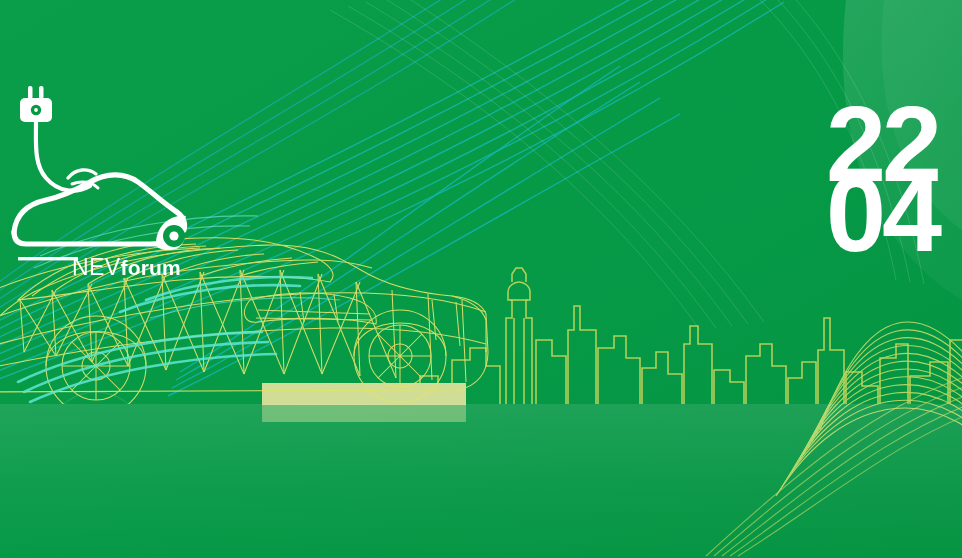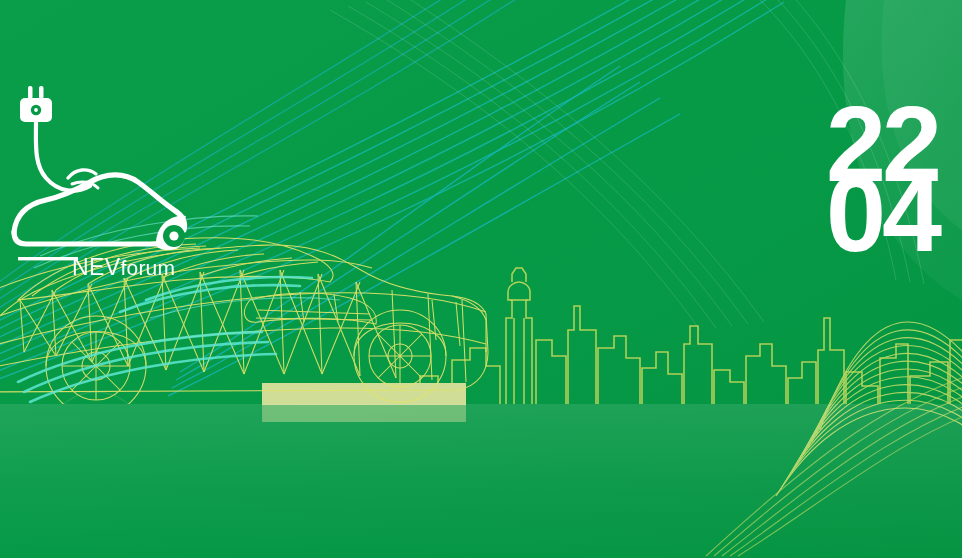--- a/index.html
+++ b/index.html
@@ -367,21 +367,21 @@
       <path d="M8,160 C8,168 12,172 20,172 L150,172" fill="none" stroke="#ffffff" stroke-width="5.2" stroke-linecap="round"></path>
 
       <path d="M150,172 C150,154 164,142 180,144 C178,150 176,156 178,162
                C180,170 174,178 164,178 C156,178 150,176 150,172 Z" fill="#ffffff"></path>
       <circle cx="168" cy="164" r="11" fill="#069a47"></circle>
       <circle cx="168" cy="164" r="4.6" fill="#ffffff"></circle>
 
       <rect x="12" y="185" width="60" height="3.4" fill="#ffffff"></rect>
     </svg>
     <div class="logo-word">
-      <span style="font-size:23px;font-weight:normal;letter-spacing:.4px;">NEV</span><span style="font-size:21px;font-weight:400;">forum</span>
+      <span style="font-size:23px;font-weight:normal;letter-spacing:.4px;">NEV</span><span style="font-size:21px;font-weight:700;">forum</span>
     </div>
   </div>
 
 
   <div id="yearmark">
     <span class="y-cell" style="left:40px;  top:-14px;">2</span>
     <span class="y-cell" style="left:-16px; top:56px;">0</span>
     <span class="y-cell" style="left:-16px; top:-14px;">2</span>
     <span class="y-cell" style="left:40px;  top:56px;">4</span>
   </div>

